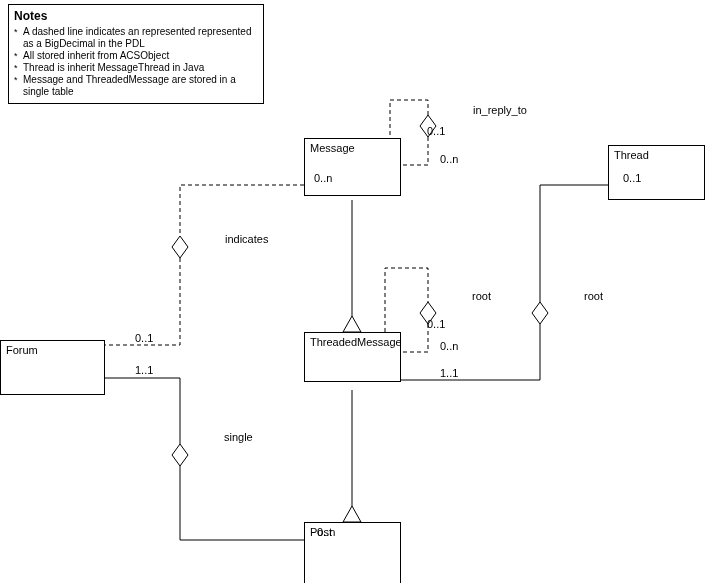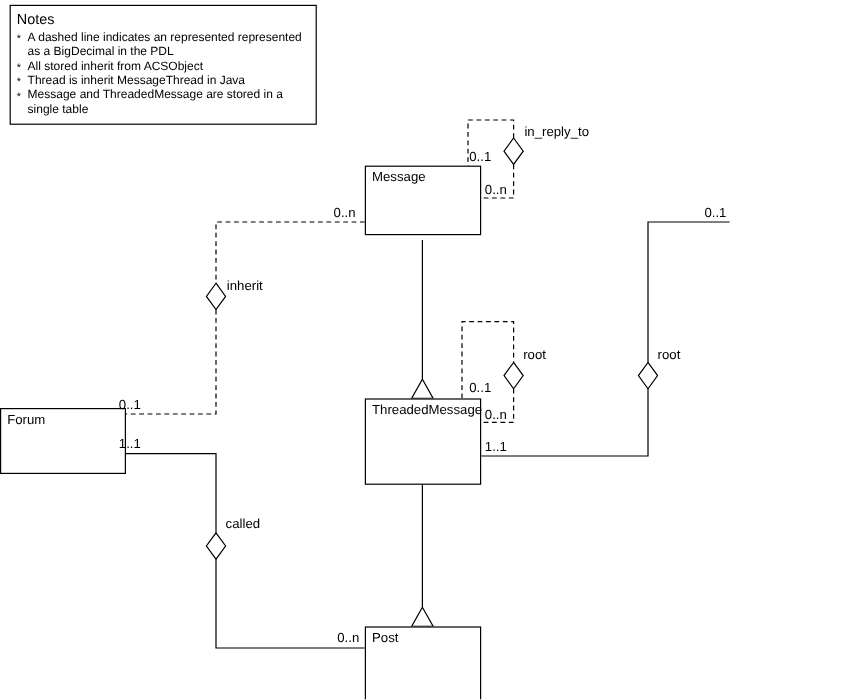--- a/index.html
+++ b/index.html
@@ -23,30 +23,31 @@
     background: #ffffff;
     padding: 3px 2px 0 5px;
     font-size: 11px;
     line-height: 13px;
   }
   .lbl {
     position: absolute;
     font-size: 11px;
     line-height: 13px;
     white-space: nowrap;
+    margin-left: 36px;
   }
   .notes {
     position: absolute;
     left: 8px; top: 4px;
     width: 256px; height: 100px;
     border: 1px solid #000;
     background: #ffffff;
     padding: 4px 6px 4px 5px;
   }
-  .notes-title { font-weight: normal; font-size: 12px; line-height: 14px; margin: 0 0 3px 0; }
+  .notes-title { font-weight: bold; font-size: 12px; line-height: 14px; margin: 0 0 3px 0; }
   .note-item { display: flex; font-size: 10px; line-height: 12px; }
   .note-bullet { flex: 0 0 9px; width: 9px; font-size: 9px; }
   .note-text { flex: 1; }
 </style>
 </head>
 <body>
 
 <div class="canvas">
 
   <svg class="wires" width="707" height="583" viewBox="0 0 707 583">
@@ -70,38 +71,41 @@
     <polygon class="tri" points="352,316 361,332 343,332"></polygon>
 
     <path class="solid" d="M352,390 V506"></path>
     <polygon class="tri" points="352,506 361,522 343,522"></polygon>
   </svg>
 
   <div class="entity" style="left:304px; top:138px; width:97px; height:58px">
     <span>Message</span>
   </div>
 
+  <div class="entity" style="left:608px; top:145px; width:97px; height:55px">
+    <span>Thread</span>
+  </div>
 
   <div class="entity" style="left:0px; top:340px; width:105px; height:55px">
     <span>Forum</span>
   </div>
 
-  <div class="entity" style="left:304px; top:332px; width:97px; height:72px">
+  <div class="entity" style="left:304px; top:332px; width:97px; height:50px">
     <span>ThreadedMessage</span>
   </div>
 
   <div class="entity" style="left:304px; top:522px; width:97px; height:68px">
     <span>Post</span>
   </div>
 
   <div class="lbl" style="left:437px; top:104px">in_reply_to</div>
-  <div class="lbl" style="left:189px; top:233px">inherit</div>
+  <div class="lbl" style="left:189px; top:233px">indicates</div>
   <div class="lbl" style="left:548px; top:290px">root</div>
   <div class="lbl" style="left:436px; top:290px">root</div>
-  <div class="lbl" style="left:188px; top:431px">called</div>
+  <div class="lbl" style="left:188px; top:431px">single</div>
 
   <div class="lbl" style="left:391px; top:125px">0..1</div>
   <div class="lbl" style="left:404px; top:153px">0..n</div>
 
   <div class="lbl" style="left:278px; top:172px">0..n</div>
   <div class="lbl" style="left:99px; top:332px">0..1</div>
 
   <div class="lbl" style="left:587px; top:172px">0..1</div>
   <div class="lbl" style="left:404px; top:367px">1..1</div>
 

